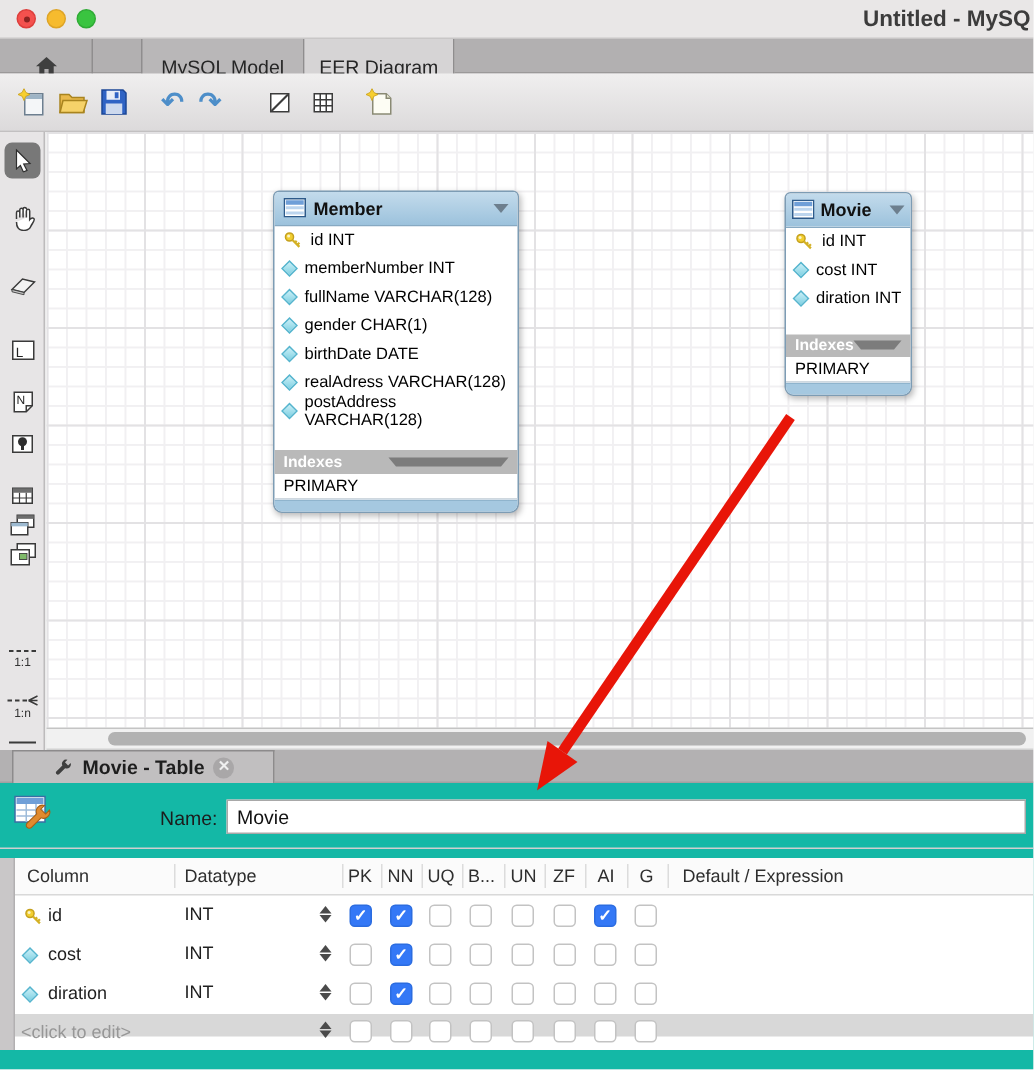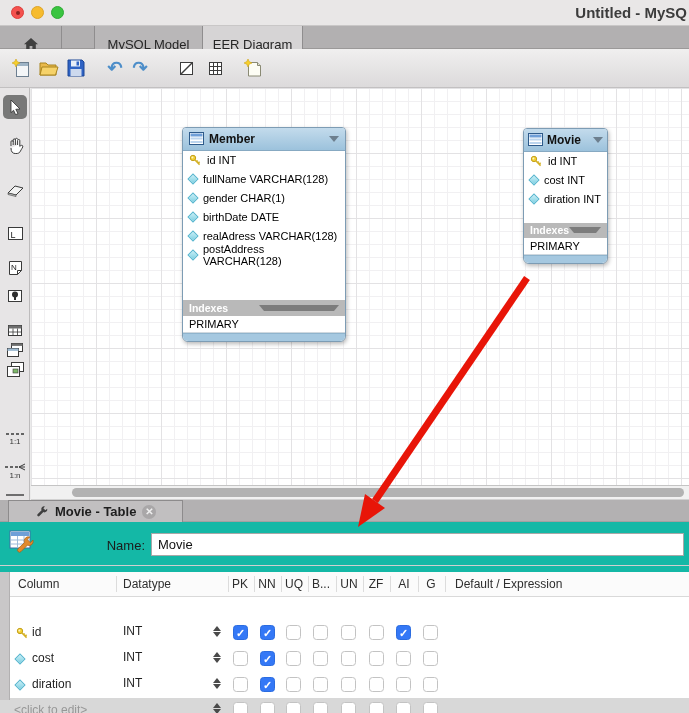--- a/index.html
+++ b/index.html
@@ -68,21 +68,21 @@
   .name-input { position:absolute; left:151px; top:11px; width:533px; height:23px; border:1px solid #a8a8a8; background:#fff; font-size:13px; padding:0 6px; font-family:"Liberation Sans",sans-serif; color:#111; }
   .panel-div { position:absolute; left:0; top:43px; width:689px; height:1px; background:#cfcfcf; }
 
   
   .grid { position:absolute; left:0; top:50px; width:689px; height:128px; background:#fff; font-size:12px; color:#1f1f1f; }
   .gutter { position:absolute; left:0; top:0; width:10px; height:128px; background:#c9c7c8; border-right:1px solid #b2b0b1; }
   .ghead { position:absolute; left:0; top:0; width:689px; height:25px; background:#fbfbfb; border-bottom:1px solid #d9d9d9; }
   .gh { position:absolute; top:5px; color:#2e2e2e; }
   .gh.c { transform:translateX(-50%); }
   .gsep { position:absolute; top:4px; width:1px; height:16px; background:#dcdcdc; }
-  .grow { position:absolute; left:0; width:689px; height:26px;margin-top:22px; }
+  .grow { position:absolute; left:0; width:689px; height:26px; }
   .grow .nm { position:absolute; left:32px; top:5px; }
   .grow .ic { position:absolute; left:16px; top:7px; }
   .grow .dt { position:absolute; left:123px; top:4px; }
   .stepper { position:absolute; left:213px; top:6px; display:flex; flex-direction:column; align-items:center; gap:1px; }
   .stepper i { width:0; height:0; border-left:4px solid transparent; border-right:4px solid transparent; }
   .stepper .up { border-bottom:5px solid #4a4a4a; }
   .stepper .dn { border-top:5px solid #4a4a4a; }
   .cb { position:absolute; top:5px; width:15px; height:15px; background:#fff; border:1px solid #c3c3c3; border-radius:3.5px; text-align:center; font-size:11px; line-height:14px; color:#fff; }
   .cb.checked { background:#3478f6; border-color:#2b6ce0; }
   .cb.checked::after { content:"✓"; font-weight:bold; }
@@ -258,20 +258,24 @@
     <span class="chev"></span>
   </div>
   <div class="ent-body" style="height:151px">
     <div class="ent-row">
         <svg width="12" height="12" viewBox="0 0 12 12">
           <circle cx="4" cy="4" r="2.7" fill="#f2cf30" stroke="#c5a11e"></circle>
           <circle cx="3.4" cy="3.4" r="1" fill="#fbf3c8"></circle>
           <path d="M6 6 L10.6 10.6 M9.2 9.2 l1.4-1.4 M7.7 7.7 l1.1-1.1" stroke="#d4b125" stroke-width="1.5"></path>
         </svg>
         <span>id INT</span>
+      </div>
+    <div class="ent-row">
+        <span class="diamond"></span>
+        <span>memberNumber INT</span>
       </div>
     <div class="ent-row">
         <span class="diamond"></span>
         <span>fullName VARCHAR(128)</span>
       </div>
     <div class="ent-row">
         <span class="diamond"></span>
         <span>gender CHAR(1)</span>
       </div>
     <div class="ent-row">

